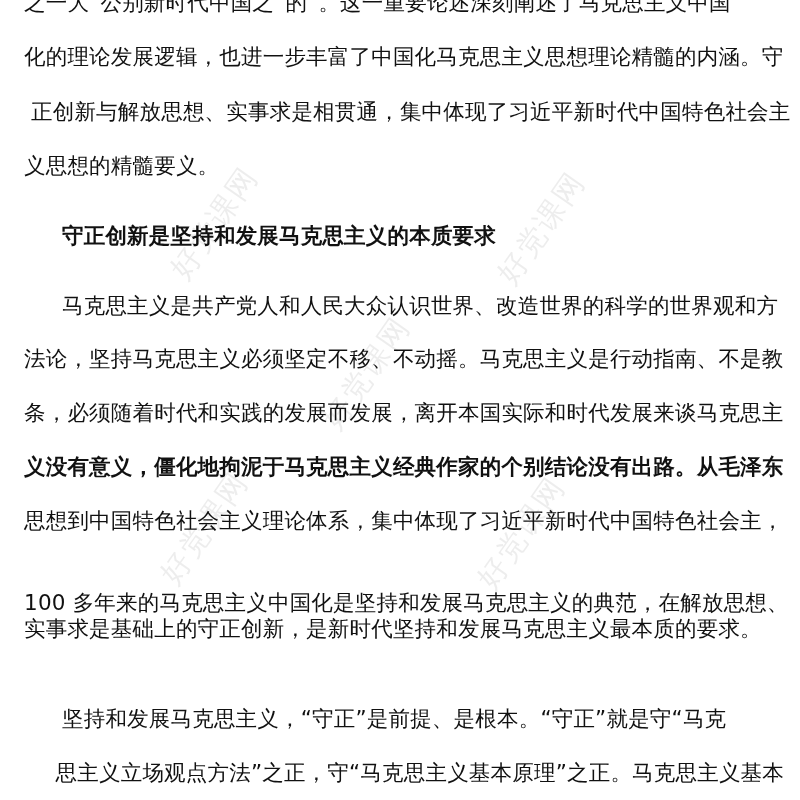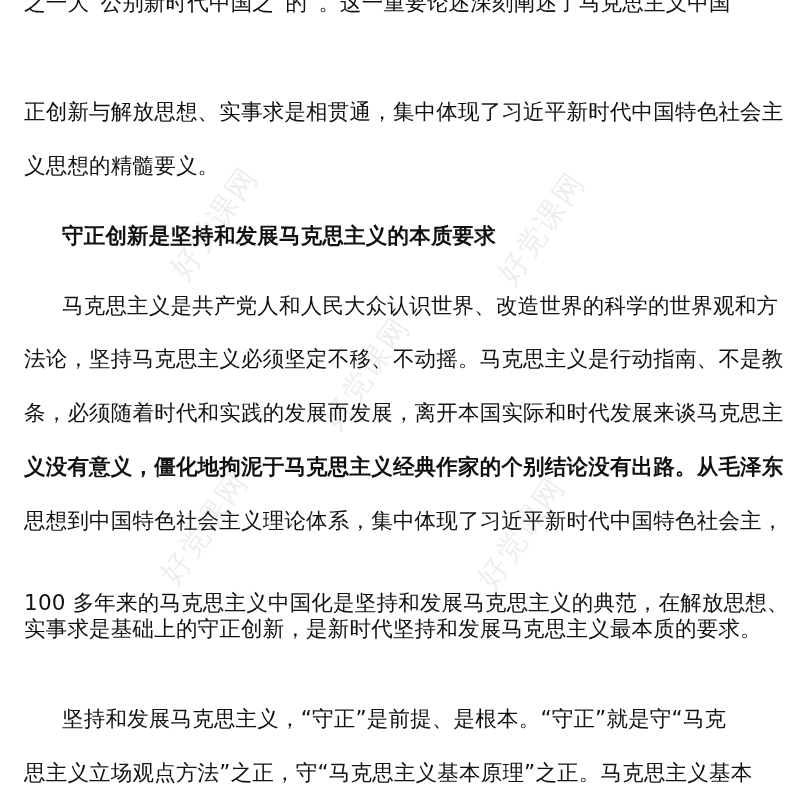--- a/index.html
+++ b/index.html
@@ -22,35 +22,36 @@
     position: absolute; font-size: 30px; color: rgba(0,0,0,0.07);
     transform: rotate(-55deg); transform-origin: left center; white-space: nowrap;
     letter-spacing: 2px;
   }
 </style>
 </head>
 <body>
 
 <div class="page">
   <div class="line" style="top:-12px;">之一大“公别新时代中国之“的”。这一重要论述深刻阐述了马克思主义中国</div>
-  <div class="line" style="top:97px;">正创新与解放思想、实事求是相贯通，集中体现了习近平新时代中国特色社会主</div>
+  <div class="line" style="top:42px;">化的理论发展逻辑，也进一步丰富了中国化马克思主义思想理论精髓的内涵。守</div>
+  <div class="line" style="top:97px;margin-left:7px;">正创新与解放思想、实事求是相贯通，集中体现了习近平新时代中国特色社会主</div>
   <div class="line" style="top:151px;">义思想的精髓要义。</div>
 
   <div class="line heading" style="top:221px;">守正创新是坚持和发展马克思主义的本质要求</div>
 
   <div class="line indent" style="top:291px;">马克思主义是共产党人和人民大众认识世界、改造世界的科学的世界观和方</div>
   <div class="line" style="top:344px;">法论，坚持马克思主义必须坚定不移、不动摇。马克思主义是行动指南、不是教</div>
   <div class="line" style="top:398px;">条，必须随着时代和实践的发展而发展，离开本国实际和时代发展来谈马克思主</div>
   <div class="line" style="top:452px;font-weight:bold;">义没有意义，僵化地拘泥于马克思主义经典作家的个别结论没有出路。从毛泽东</div>
   <div class="line" style="top:506px;">思想到中国特色社会主义理论体系，集中体现了习近平新时代中国特色社会主，</div>
   <div class="line" style="top:588px;">100 多年来的马克思主义中国化是坚持和发展马克思主义的典范，在解放思想、</div>
   <div class="line" style="top:614px;">实事求是基础上的守正创新，是新时代坚持和发展马克思主义最本质的要求。</div>
 
   <div class="line indent" style="top:704px;">坚持和发展马克思主义，“守正”是前提、是根本。“守正”就是守“马克</div>
-  <div class="line" style="top:758px;">思主义立场观点方法”之正，守“马克思主义基本原理”之正。马克思主义基本</div>
+  <div class="line" style="top:758px;text-align:right;">思主义立场观点方法”之正，守“马克思主义基本原理”之正。马克思主义基本</div>
 </div>
 
 <div class="watermark-layer">
   <div class="wm" style="left:178px; top:255px;">好党课网</div>
   <div class="wm" style="left:505px; top:260px;">好党课网</div>
   <div class="wm" style="left:330px; top:405px;">好党课网</div>
   <div class="wm" style="left:168px; top:560px;">好党课网</div>
   <div class="wm" style="left:485px; top:565px;">好党课网</div>
 </div>
 

